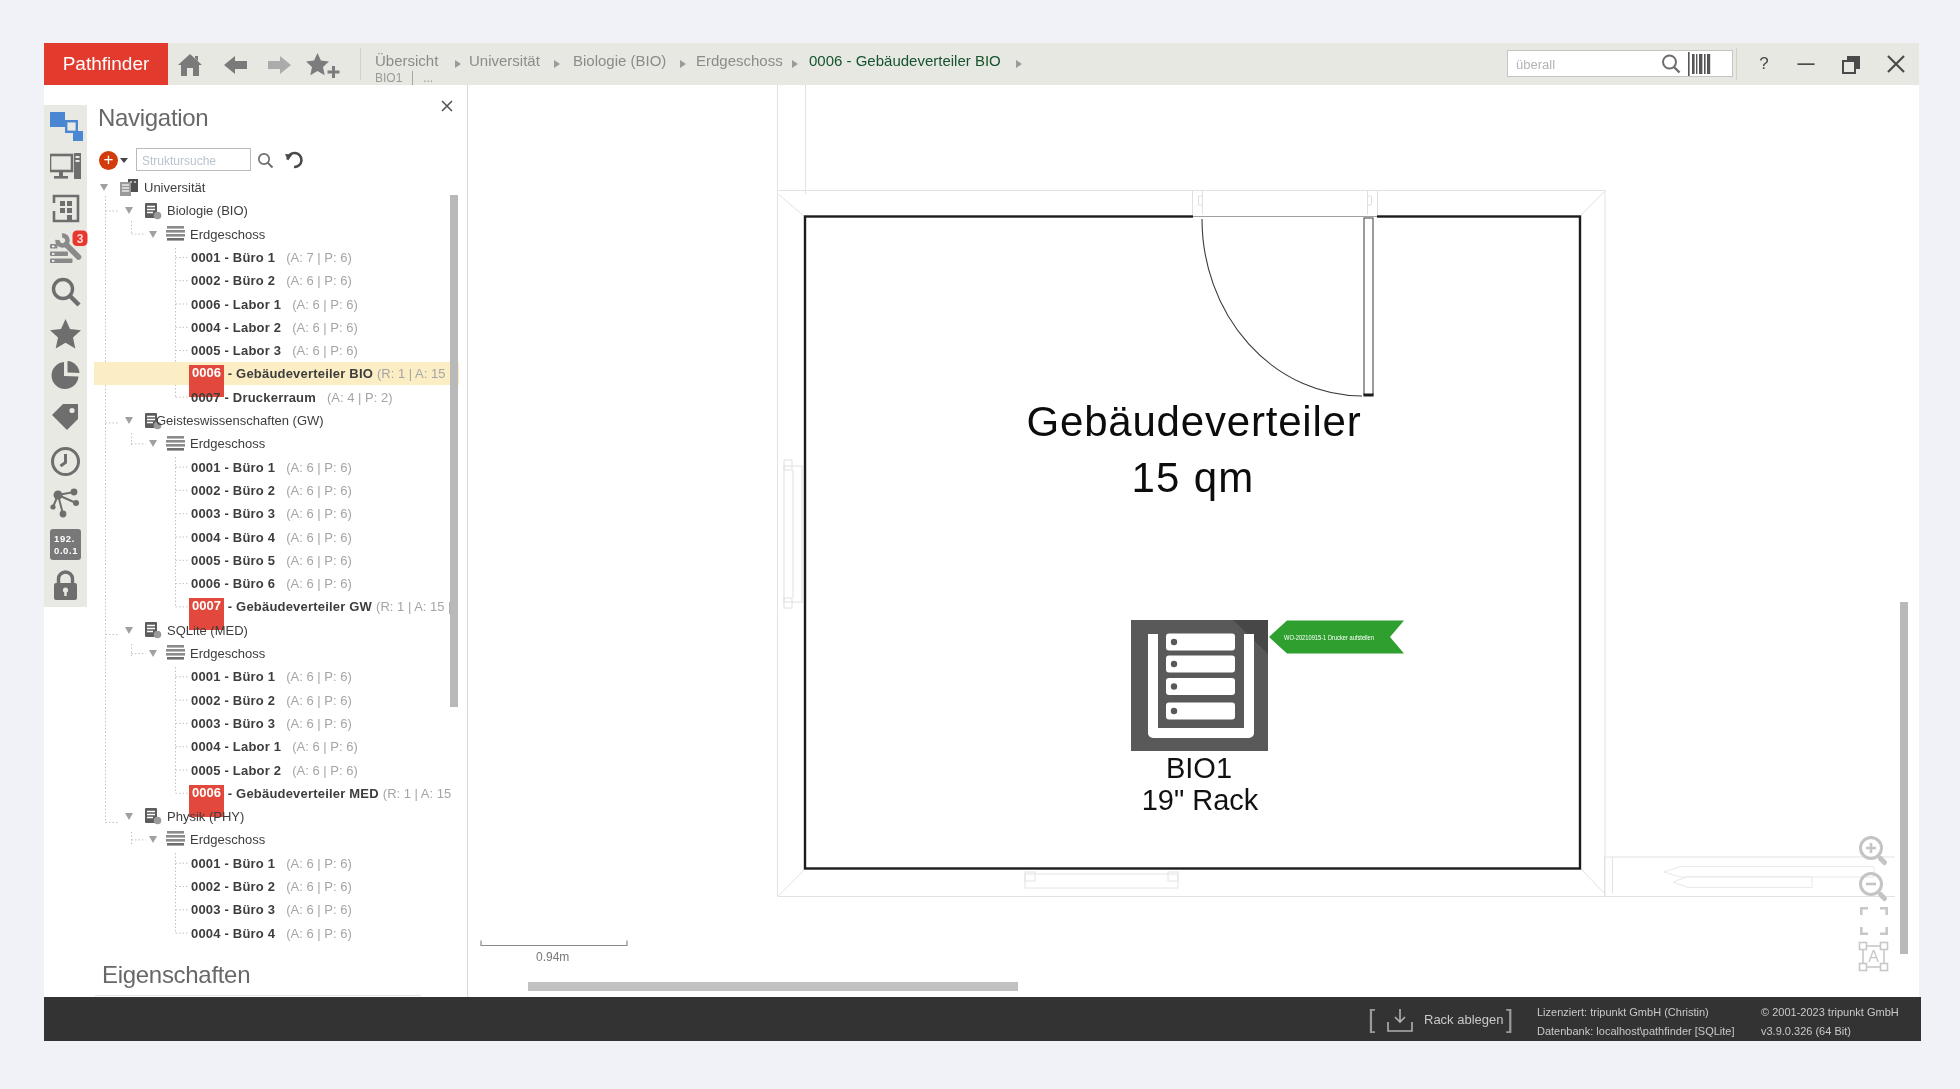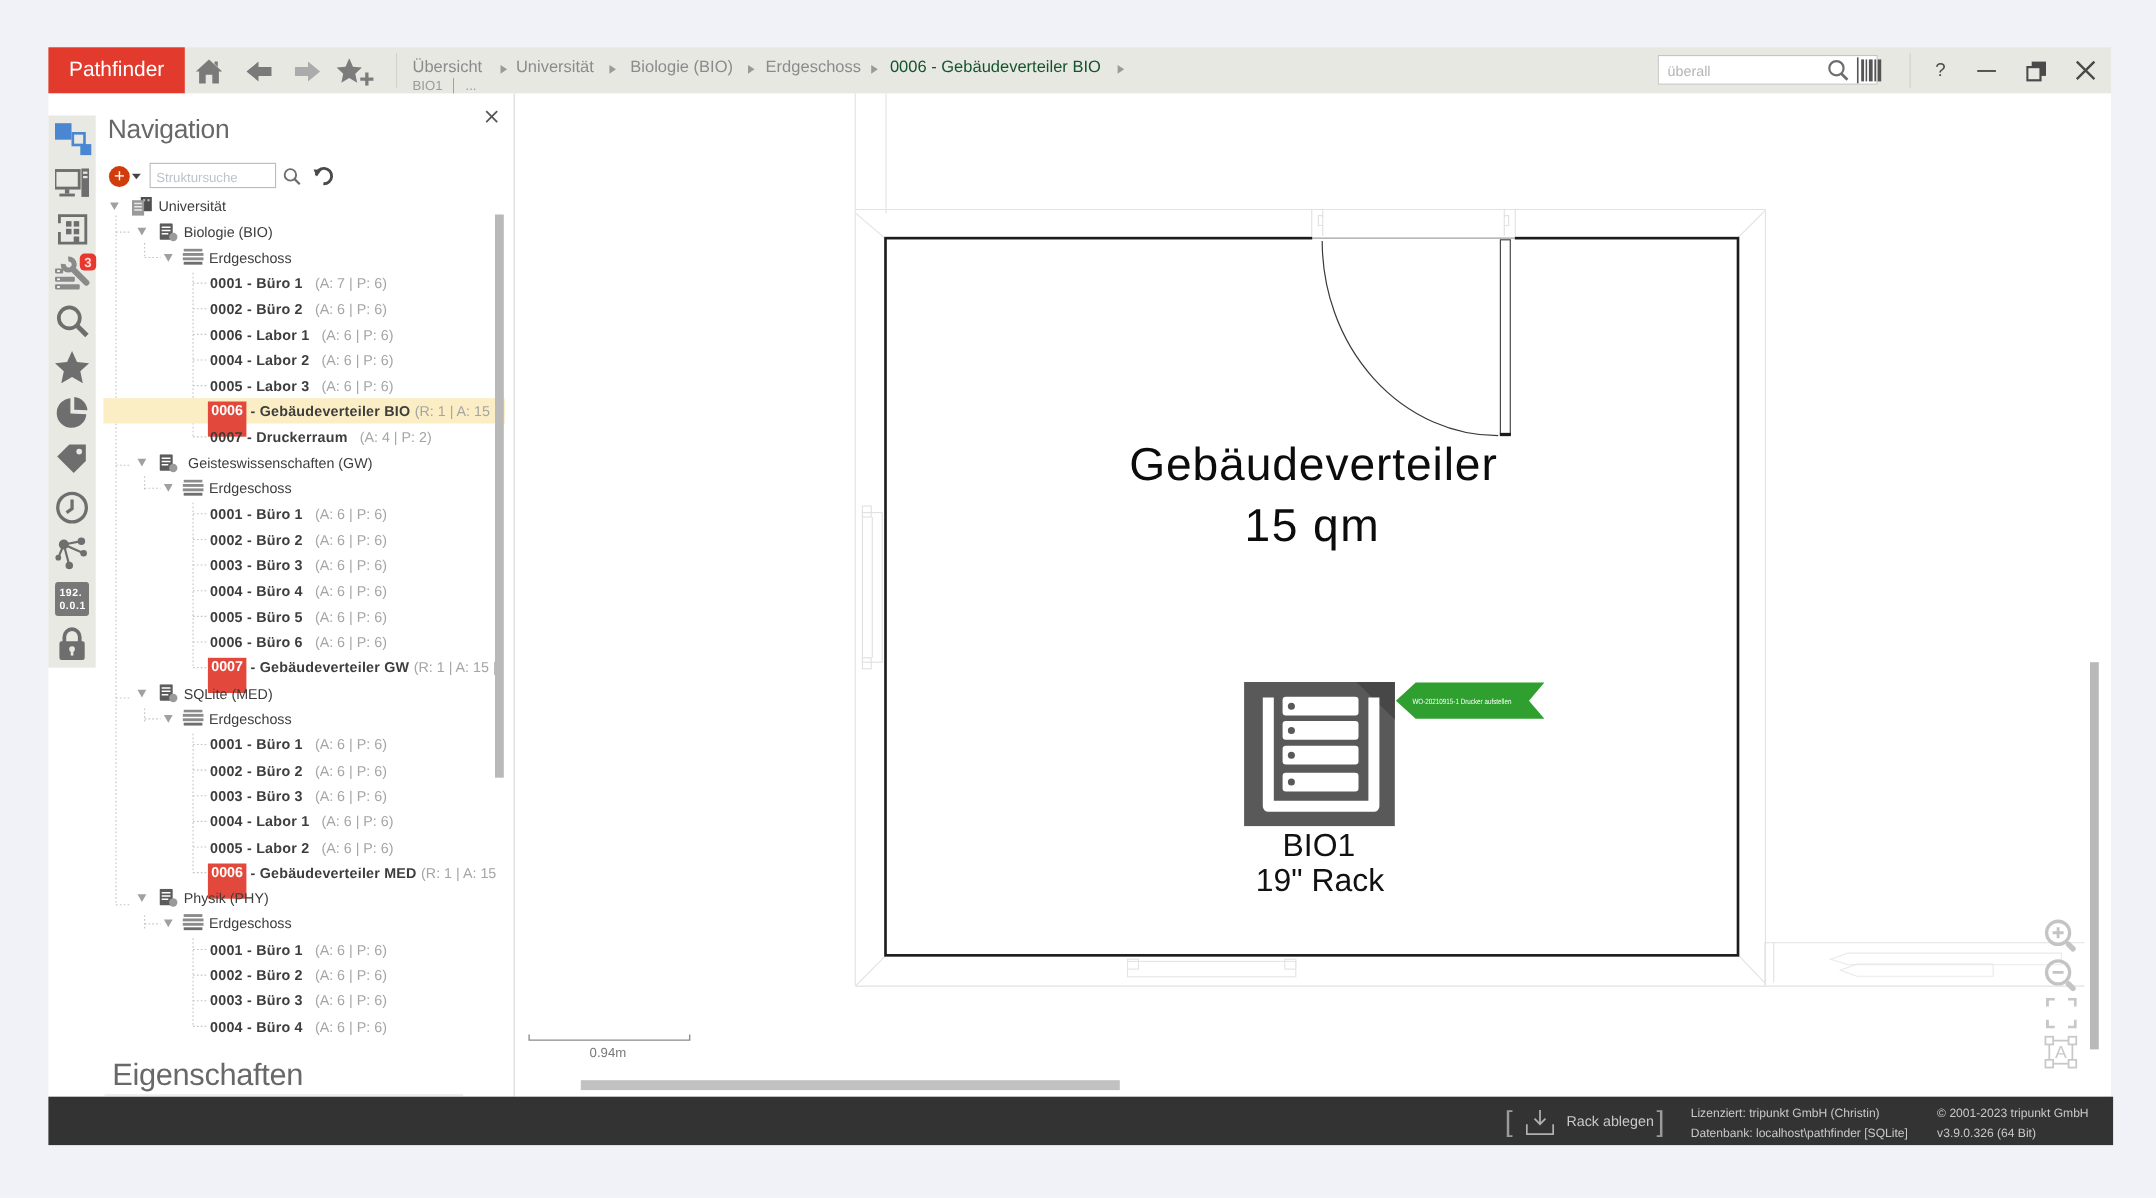--- a/index.html
+++ b/index.html
@@ -9,29 +9,29 @@
   .abs { position:absolute; }
   #page { position:relative; width:1960px; height:1089px; }
   
   #topbar { left:44px; top:43px; width:1875px; height:42px; background:#e8e8e2; }
   #redbtn { left:44px; top:43px; width:124px; height:42px; background:#e23b2e; color:#fff; font-size:19px; line-height:42px; text-align:center; }
   .tsep { top:48px; width:1px; height:32px; background:#d2d2cb; }
   .bc { font-size:15px; color:#8b8b8b; white-space:nowrap; }
   .bc b { color:#14532d; font-weight:normal; }
   .bcarrow { display:inline-block; width:0; height:0; border-left:6px solid #9a9a9a; border-top:4.5px solid transparent; border-bottom:4.5px solid transparent; margin:0 6px 1px 6px; }
   #bc2 { font-size:12px; color:#9a9a9a; }
-  #searchbox { left:1507px; top:50px; width:200px; height:27px; background:#fff; border:1px solid #c4c4c4; }
+  #searchbox { left:1507px; top:50px; width:226px; height:27px; background:#fff; border:1px solid #c4c4c4; }
   #searchbox .ph { position:absolute; left:8px; top:6px; font-size:13px; color:#b4b4b4; }
   .winbtn { top:43px; height:42px; color:#4a4a4a; font-size:17px; text-align:center; line-height:42px; }
   
   #sidebar { left:44px; top:105px; width:43px; height:502px; background:#e8e9e3; }
   .sbi { left:50px; width:31px; height:31px; }
   
   #navtitle { left:98px; top:104px; font-size:24px; color:#686868; letter-spacing:-0.3px; }
-  #eigtitle { left:102px; top:961px; font-size:28px; color:#686868; letter-spacing:-0.3px; }
+  #eigtitle { left:102px; top:961px; font-size:24px; color:#686868; letter-spacing:-0.3px; }
   #eigline { left:95px; top:995px; width:326px; height:1px; background:#e2e2e2; }
   #paneldiv { left:467px; top:85px; width:1px; height:912px; background:#d8d8d8; }
   #plusbtn { left:99px; top:151px; width:19px; height:19px; border-radius:50%; background:#d23c0c; color:#fff; text-align:center; font-size:17px; line-height:17px; }
   #plustri { left:120px; top:158px; width:0; height:0; border-top:5px solid #444; border-left:4px solid transparent; border-right:4px solid transparent; }
   #treesearch { left:136px; top:148px; width:115px; height:23px; border:1px solid #bbb; background:#fff; }
   #treesearch span { position:absolute; left:5px; top:5px; font-size:12px; color:#b9c3ce; }
   
   .trow { position:absolute; height:23px; font-size:13px; white-space:nowrap; }
   .trow .lbl { color:#3d3d3d; }
   .trow .num { color:#3d3d3d; font-weight:bold; letter-spacing:0.2px; }
@@ -374,21 +374,21 @@
   <div class="trow" style="left:191px;top:293px;line-height:23px"><span class="num">0006 - Labor 1</span><span class="meta">(A: 6 | P: 6)</span></div>
 
   <div class="trow" style="left:191px;top:316px;line-height:23px"><span class="num">0004 - Labor 2</span><span class="meta">(A: 6 | P: 6)</span></div>
 
   <div class="trow" style="left:191px;top:339px;line-height:23px"><span class="num">0005 - Labor 3</span><span class="meta">(A: 6 | P: 6)</span></div>
 
   <div class="trow" style="left:189px;top:362px;line-height:23px"><span class="badge">0006</span><span class="num"> - Gebäudeverteiler BIO</span><span class="meta" style="margin-left:4px">(R: 1 | A: 15 |</span></div>
 
   <div class="trow" style="left:191px;top:386px;line-height:23px"><span class="num">0007 - Druckerraum</span><span class="meta">(A: 4 | P: 2)</span></div>
 
-  <div class="trow" style="left:171px;top:409px;line-height:23px"><span class="lbl">Geisteswissenschaften (GW)</span></div>
+  <div class="trow" style="left:156px;top:409px;line-height:23px"><span class="lbl">Geisteswissenschaften (GW)</span></div>
 
   <div class="trow" style="left:190px;top:432px;line-height:23px"><span class="lbl">Erdgeschoss</span></div>
 
   <div class="trow" style="left:191px;top:456px;line-height:23px"><span class="num">0001 - Büro 1</span><span class="meta">(A: 6 | P: 6)</span></div>
 
   <div class="trow" style="left:191px;top:479px;line-height:23px"><span class="num">0002 - Büro 2</span><span class="meta">(A: 6 | P: 6)</span></div>
 
   <div class="trow" style="left:191px;top:502px;line-height:23px"><span class="num">0003 - Büro 3</span><span class="meta">(A: 6 | P: 6)</span></div>
 
   <div class="trow" style="left:191px;top:526px;line-height:23px"><span class="num">0004 - Büro 4</span><span class="meta">(A: 6 | P: 6)</span></div>

